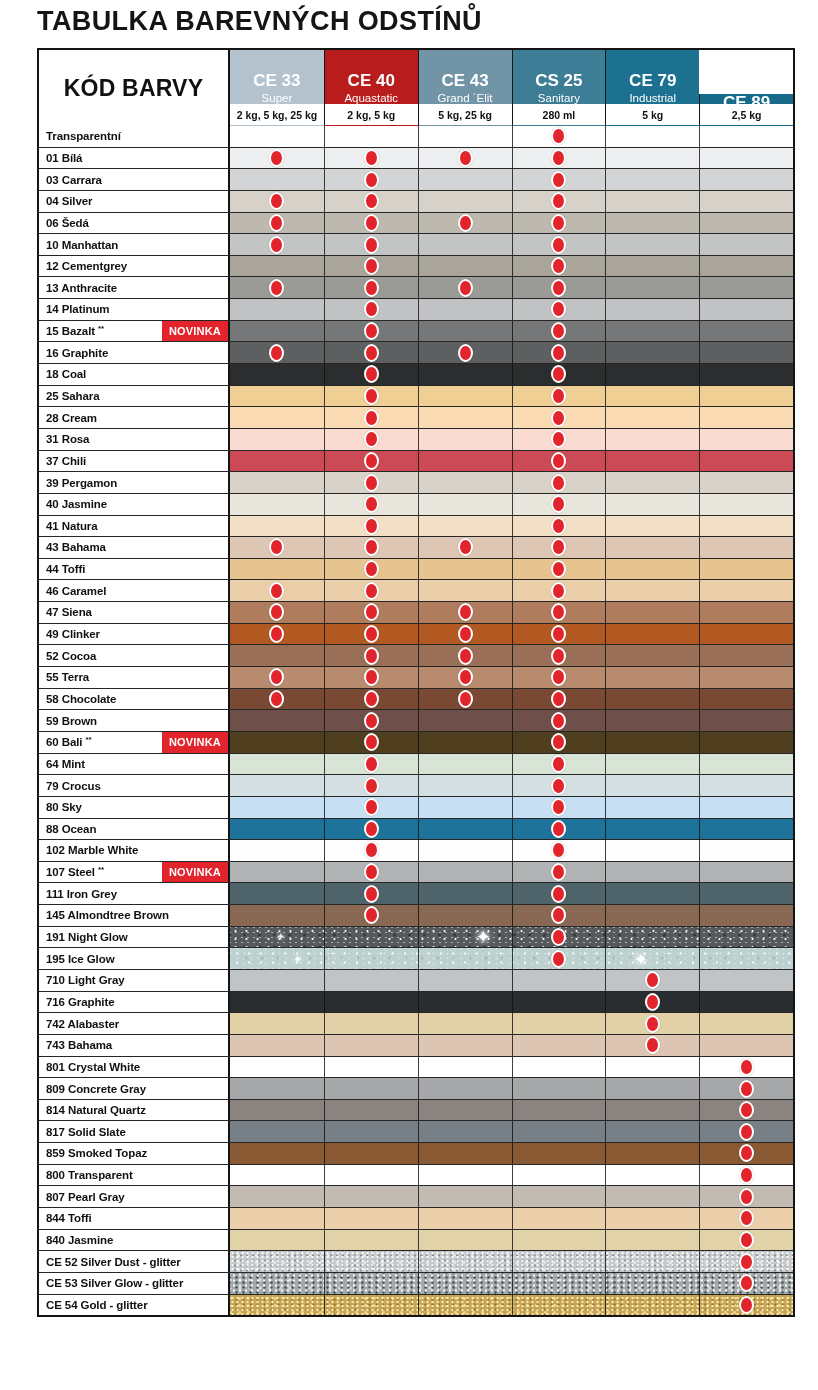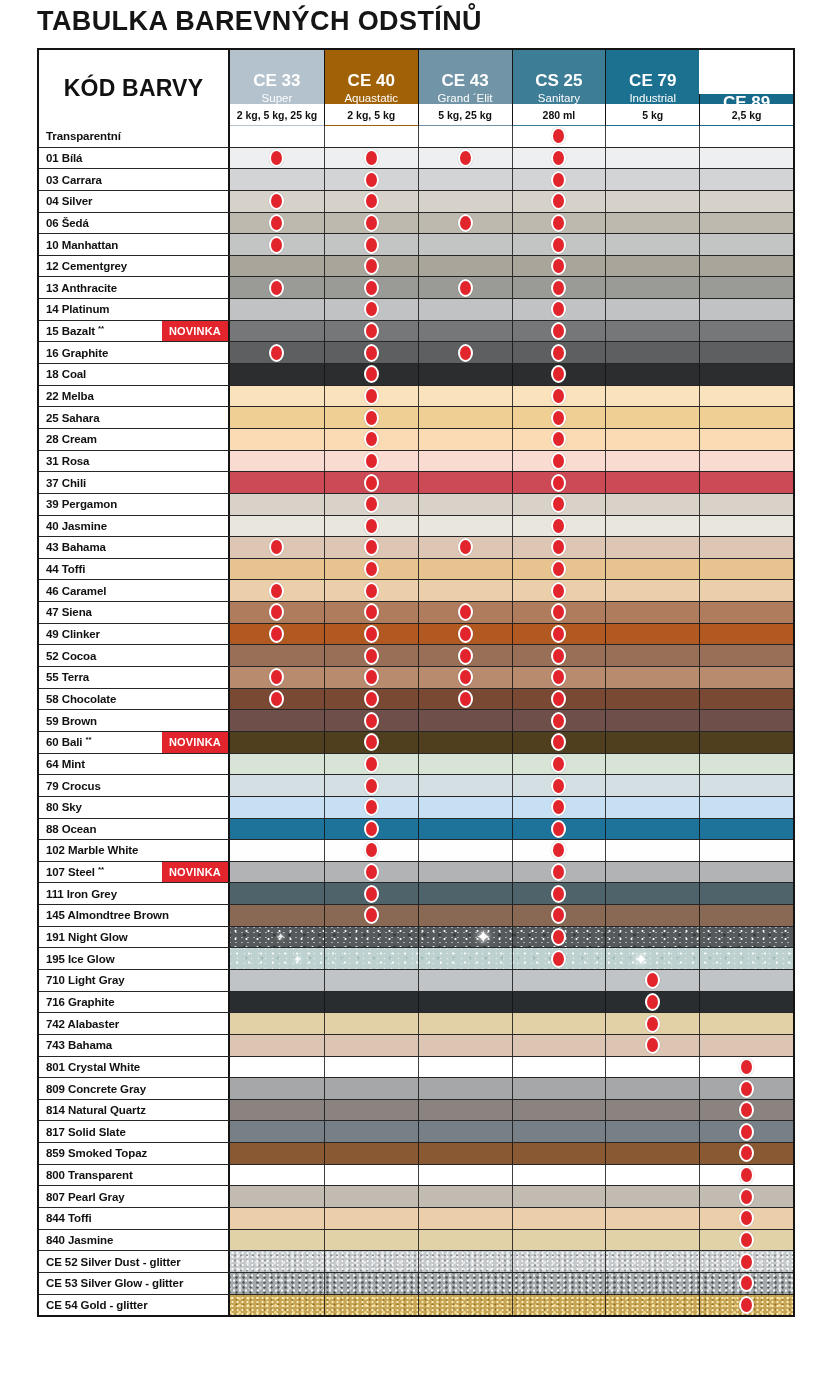--- a/index.html
+++ b/index.html
@@ -130,21 +130,21 @@
 
 <h1 class="title">TABULKA BAREVNÝCH ODSTÍNŮ</h1>
 
 <div class="table">
   <div class="grid-row header-row">
     <div class="kod-cell">KÓD BARVY</div>
   <div class="phead" style="background: rgb(179, 194, 205);">
         <div class="pcode">CE 33</div>
         <div class="psub">Super</div>
       </div>
-      <div class="phead" style="background: #a16207;">
+      <div class="phead" style="background: #b91c1c;">
         <div class="pcode">CE 40</div>
         <div class="psub">Aquastatic</div>
       </div>
       <div class="phead" style="background: rgb(113, 149, 167);">
         <div class="pcode">CE 43</div>
         <div class="psub">Grand ´Elit</div>
       </div>
       <div class="phead" style="background: rgb(62, 125, 150);">
         <div class="pcode">CS 25</div>
         <div class="psub">Sanitary</div>
@@ -387,37 +387,20 @@
           <div class="cell"></div>
           <div class="cell">
             <span class="dot" style="background: rgb(226, 36, 44);"></span>
           </div>
           <div class="cell"></div>
           <div class="cell"></div>
         </div>
       </div>
       <div class="row">
         <div class="label-cell">
-          <span class="row-label">22 Melba</span>
-        </div>
-        <div class="strip" style="background: rgb(250, 227, 188);">
-          <div class="cell"></div>
-          <div class="cell">
-            <span class="dot" style="background: rgb(226, 36, 44);"></span>
-          </div>
-          <div class="cell"></div>
-          <div class="cell">
-            <span class="dot" style="background: rgb(226, 36, 44);"></span>
-          </div>
-          <div class="cell"></div>
-          <div class="cell"></div>
-        </div>
-      </div>
-      <div class="row">
-        <div class="label-cell">
           <span class="row-label">25 Sahara</span>
         </div>
         <div class="strip" style="background: rgb(239, 207, 147);">
           <div class="cell"></div>
           <div class="cell">
             <span class="dot" style="background: rgb(226, 36, 44);"></span>
           </div>
           <div class="cell"></div>
           <div class="cell">
             <span class="dot" style="background: rgb(226, 36, 44);"></span>
@@ -492,20 +475,37 @@
           </div>
           <div class="cell"></div>
           <div class="cell"></div>
         </div>
       </div>
       <div class="row">
         <div class="label-cell">
           <span class="row-label">40 Jasmine</span>
         </div>
         <div class="strip" style="background: rgb(233, 230, 221);">
+          <div class="cell"></div>
+          <div class="cell">
+            <span class="dot" style="background: rgb(226, 36, 44);"></span>
+          </div>
+          <div class="cell"></div>
+          <div class="cell">
+            <span class="dot" style="background: rgb(226, 36, 44);"></span>
+          </div>
+          <div class="cell"></div>
+          <div class="cell"></div>
+        </div>
+      </div>
+      <div class="row">
+        <div class="label-cell">
+          <span class="row-label">41 Natura</span>
+        </div>
+        <div class="strip" style="background: rgb(242, 223, 197);">
           <div class="cell"></div>
           <div class="cell">
             <span class="dot" style="background: rgb(226, 36, 44);"></span>
           </div>
           <div class="cell"></div>
           <div class="cell">
             <span class="dot" style="background: rgb(226, 36, 44);"></span>
           </div>
           <div class="cell"></div>
           <div class="cell"></div>

